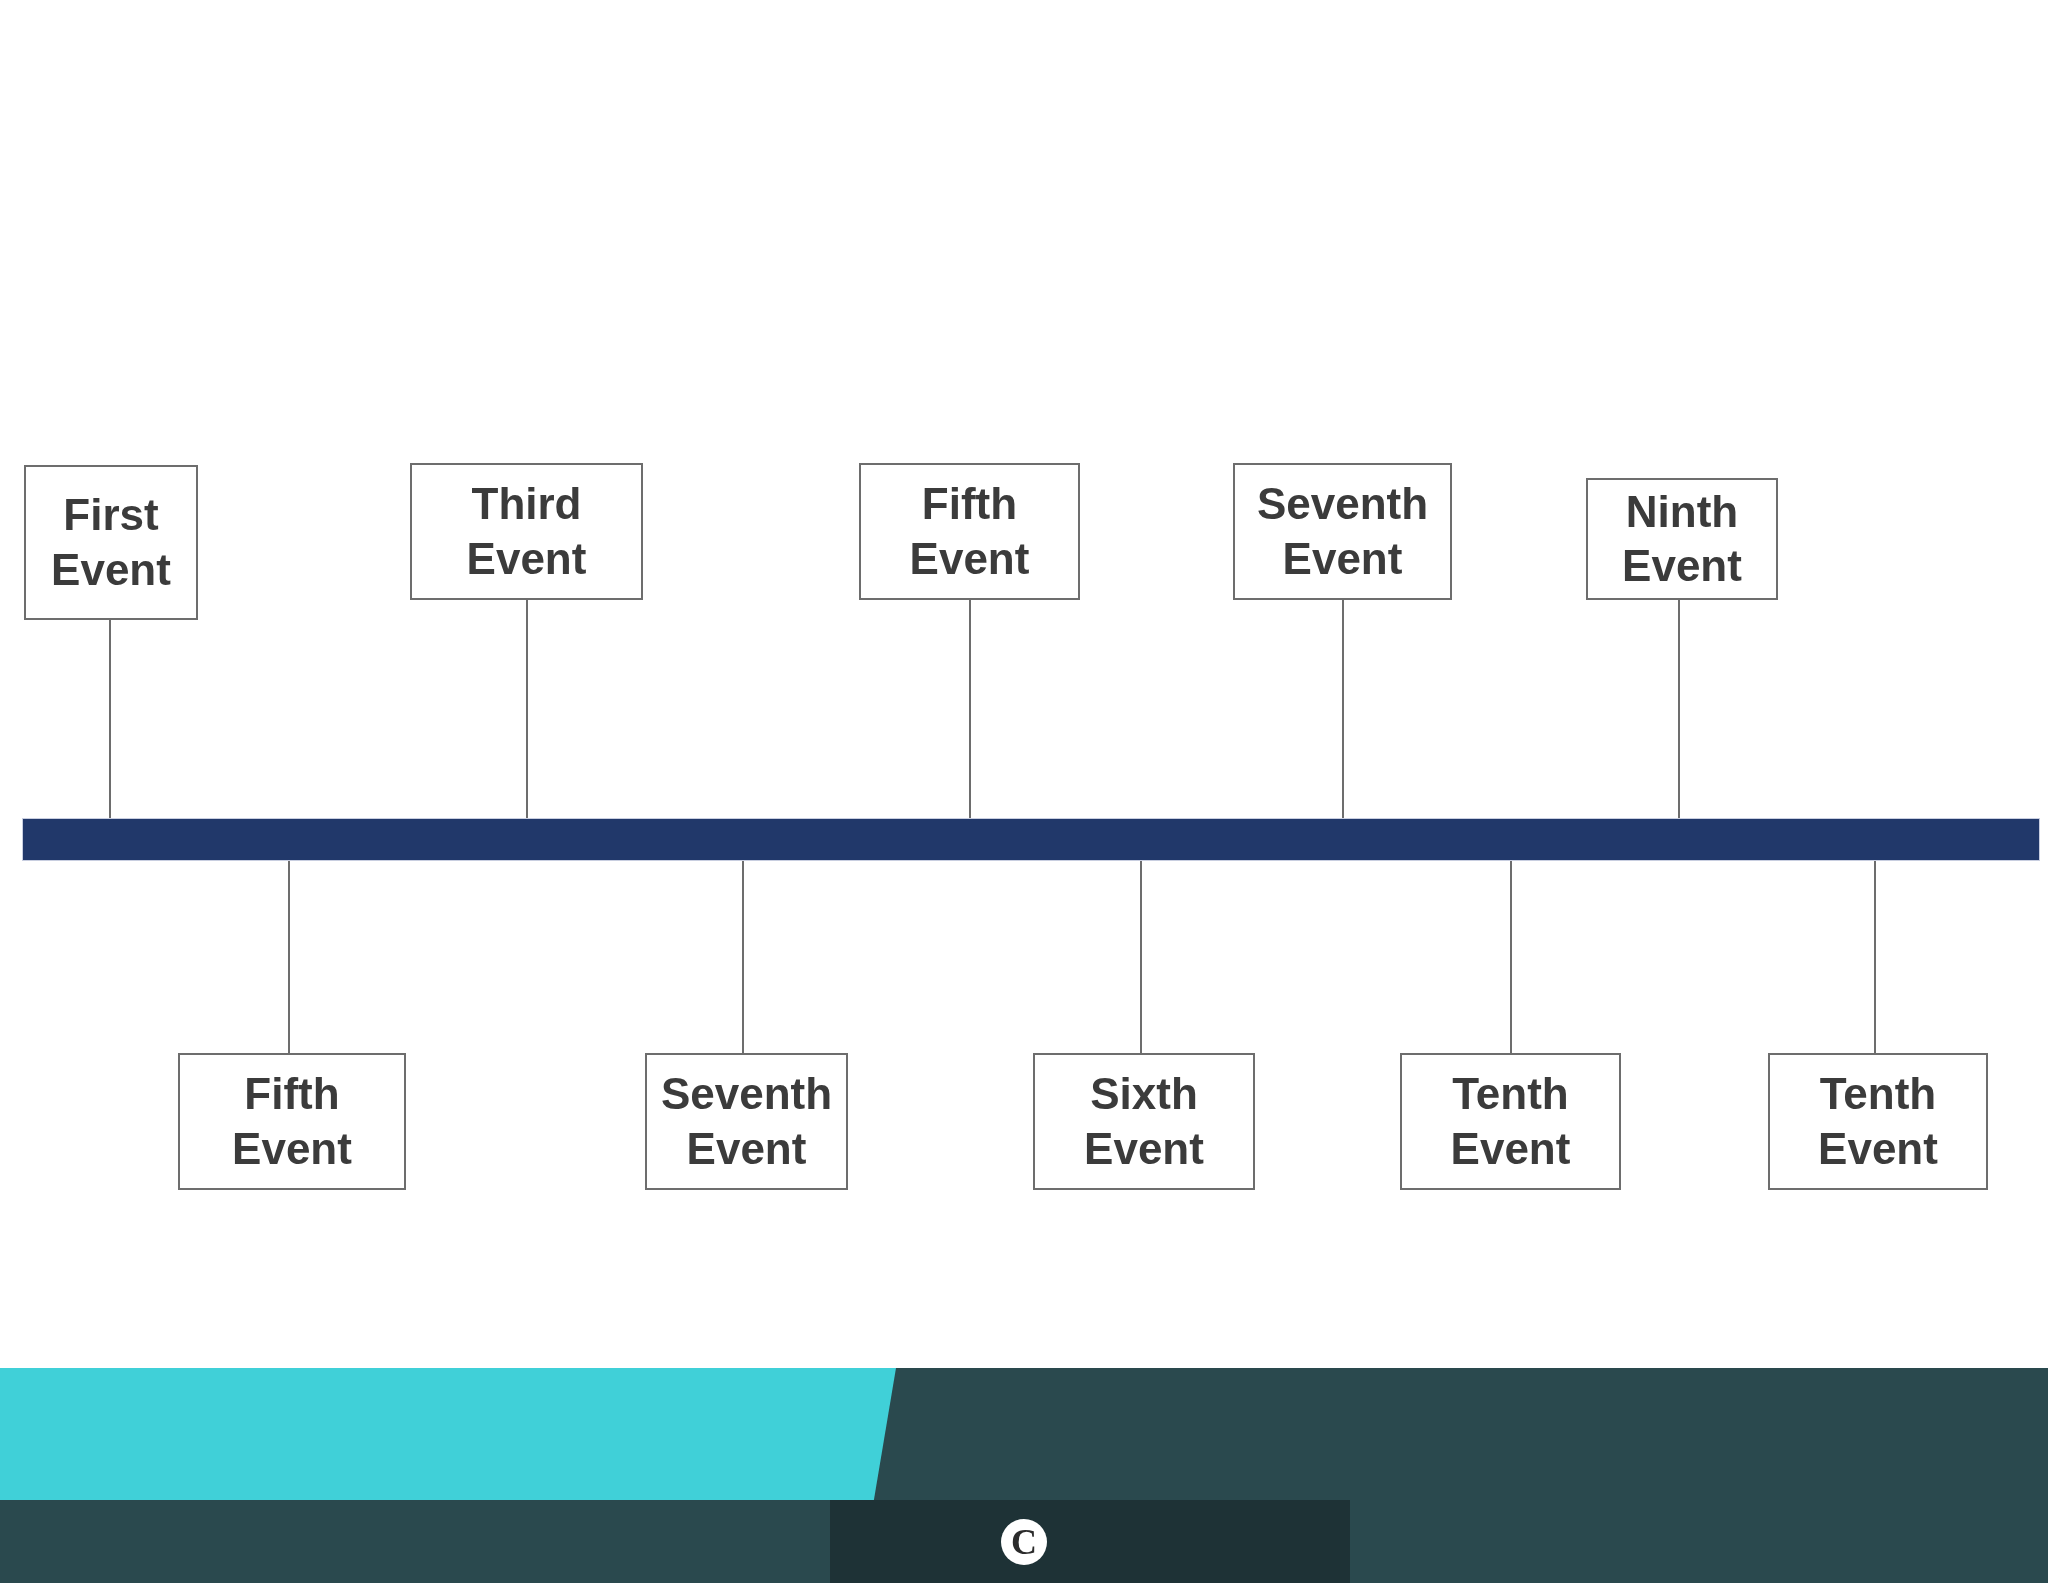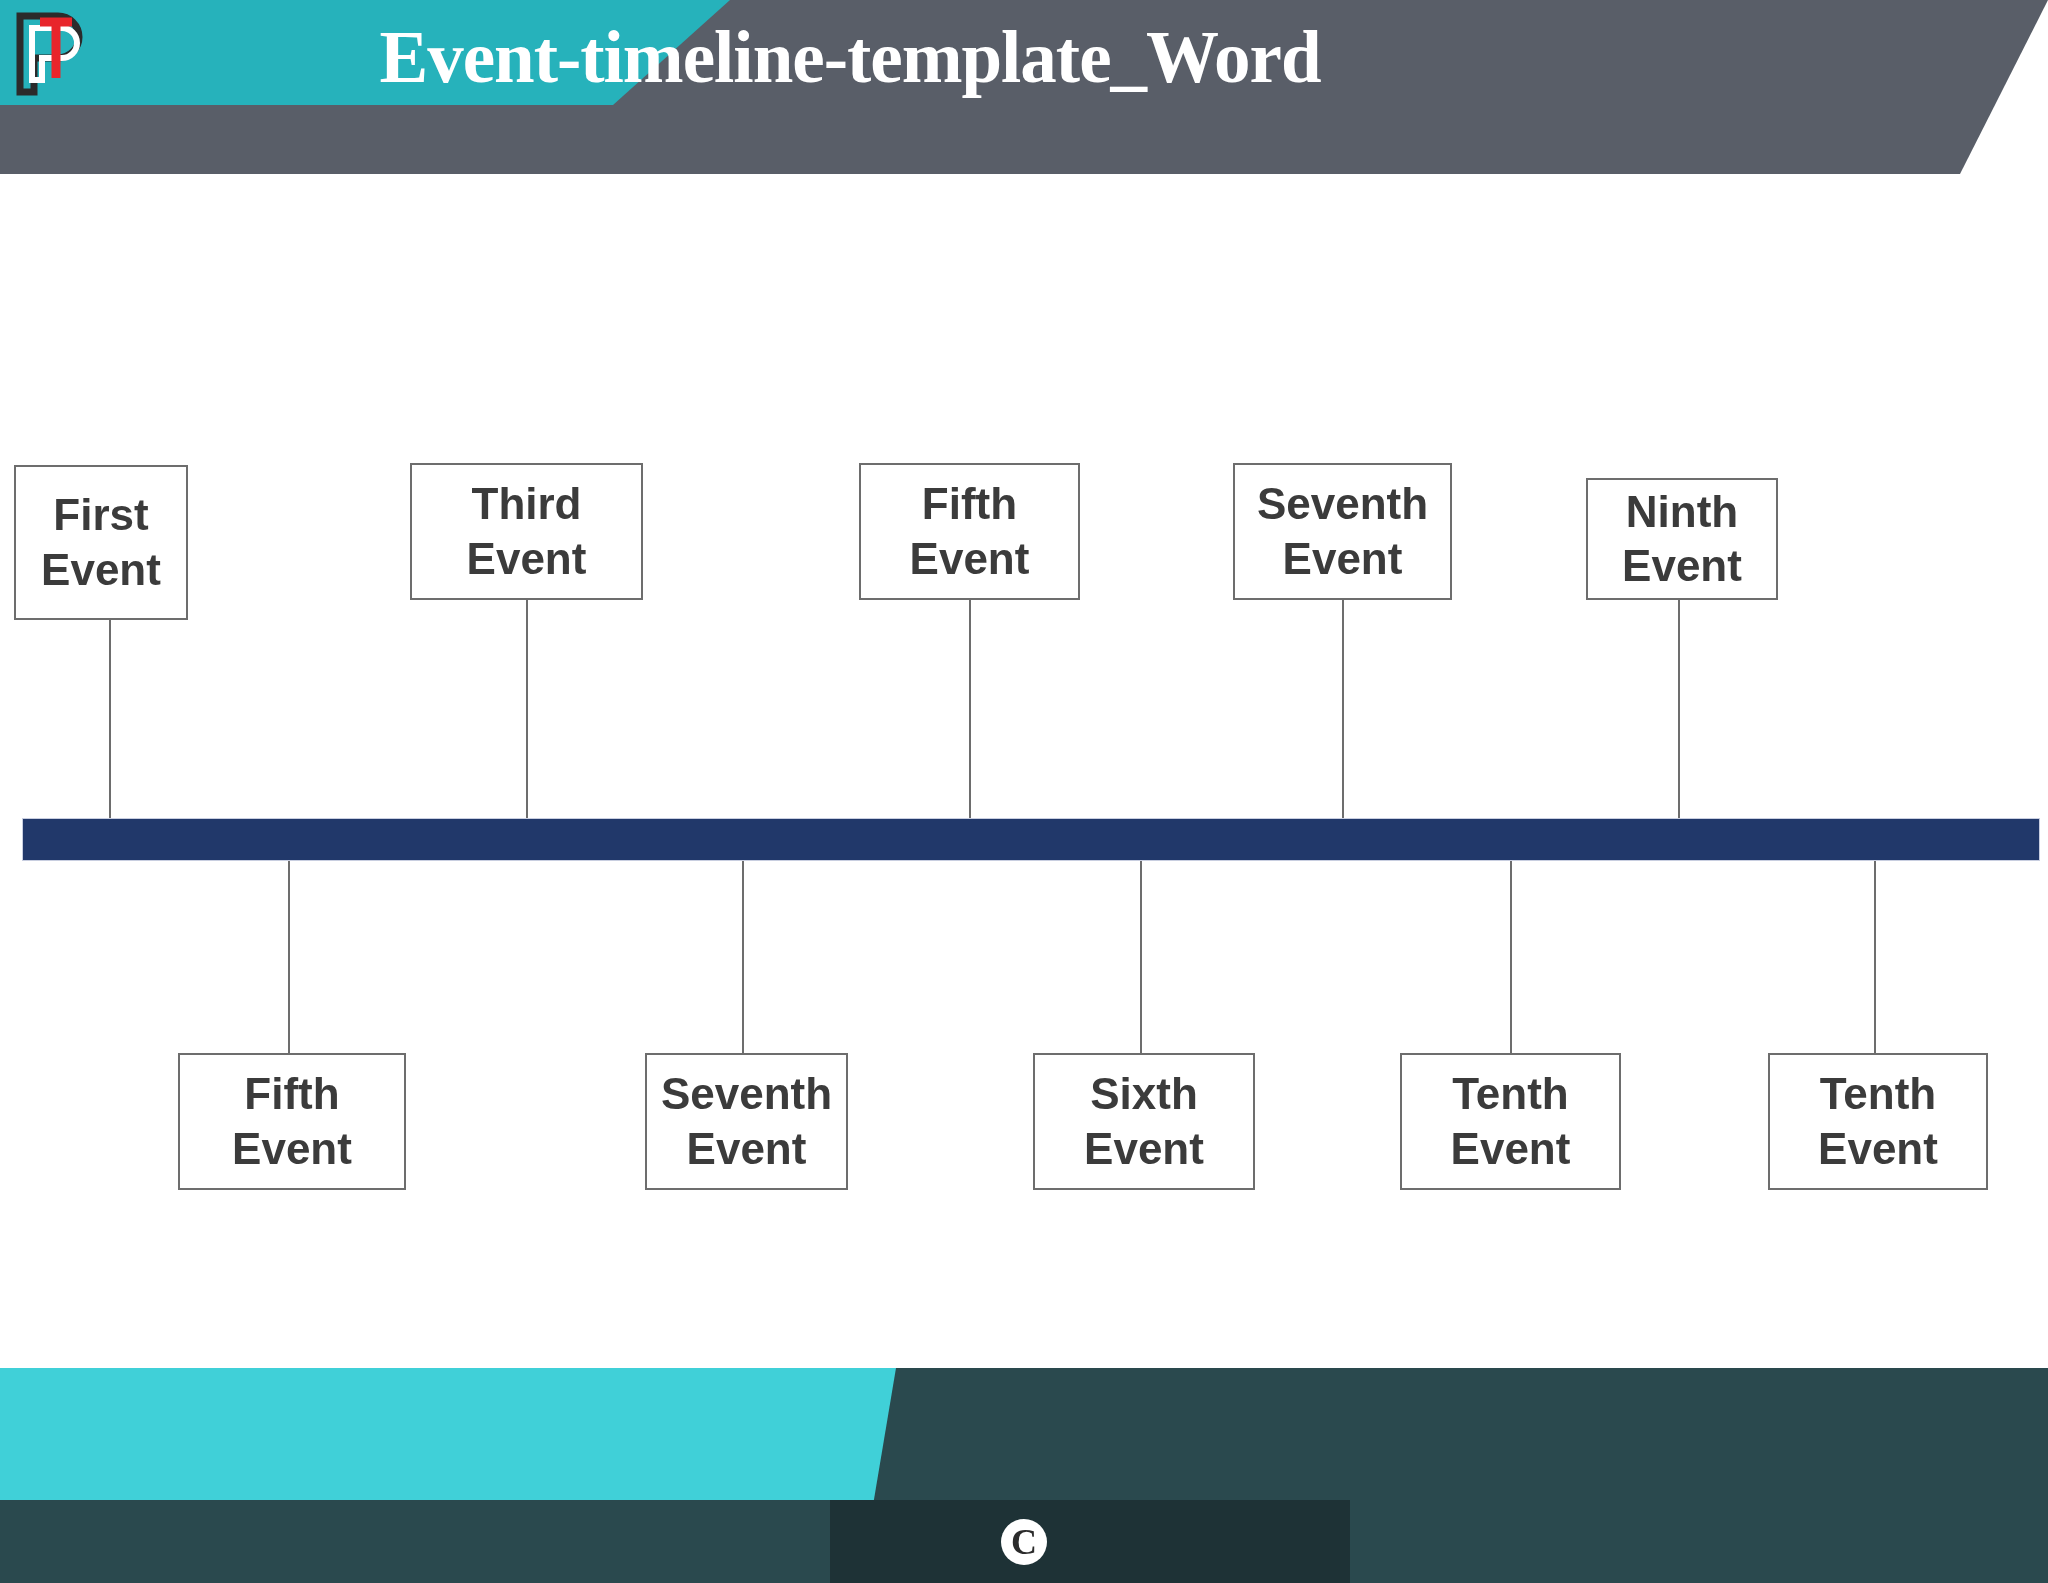--- a/index.html
+++ b/index.html
@@ -144,43 +144,26 @@
     color: #ffffff;
     letter-spacing: -0.5px;
     white-space: nowrap;
   }
 </style>
 </head>
 <body>
 
 <div id="slide">
 
-  <div id="header-band">
-    <div class="hdr-gray"></div>
-    <div class="hdr-teal"></div>
-
-    <div id="logo">
-      <svg viewBox="0 0 92 92" width="92" height="92" aria-hidden="true">
-
-        <path d="M10 8 H48 A21 21 0 0 1 48 50 H24 V84 H10 Z" fill="none" stroke="#2b2b2b" stroke-width="7"></path>
-
-        <path d="M22 20 H52 A15 15 0 0 1 52 50 H32 V72 H22 Z" fill="none" stroke="#ffffff" stroke-width="6"></path>
-
-        <path d="M30 14 H62 M46 14 V70" fill="none" stroke="#e8252b" stroke-width="9"></path>
-      </svg>
-    </div>
-
-    <div id="page-title">Event-timeline-template_Word</div>
-  </div>
 
   <div id="timeline-bar"></div>
 
   <div id="top-events-layer">
       <div class="connector" style="left: 109px; top: 620px; height: 198px;"></div>
-      <div class="event-box" style="left: 14px; top: 465px; width: 174px; height: 155px;">
+      <div class="event-box" style="left: 24px; top: 465px; width: 174px; height: 155px;">
         <span class="ln">First</span>
         <span class="ln">Event</span>
       </div>
       <div class="connector" style="left: 526px; top: 600px; height: 218px;"></div>
       <div class="event-box" style="left: 410px; top: 463px; width: 233px; height: 137px;">
         <span class="ln">Third</span>
         <span class="ln">Event</span>
       </div>
       <div class="connector" style="left: 969px; top: 600px; height: 218px;"></div>
       <div class="event-box" style="left: 859px; top: 463px; width: 221px; height: 137px;">

